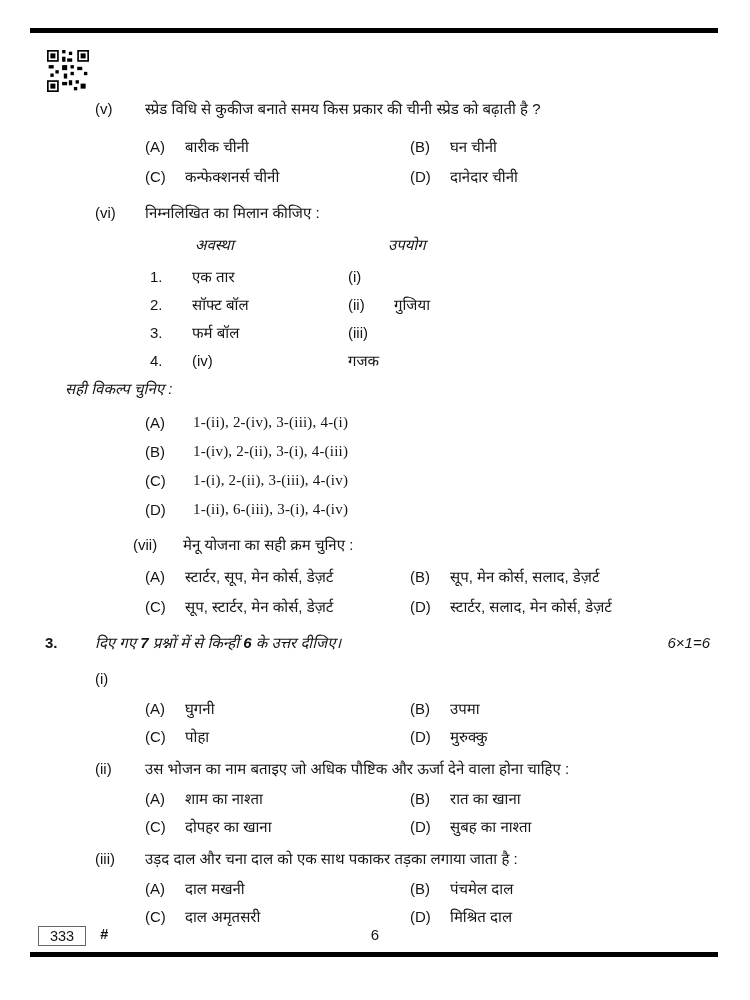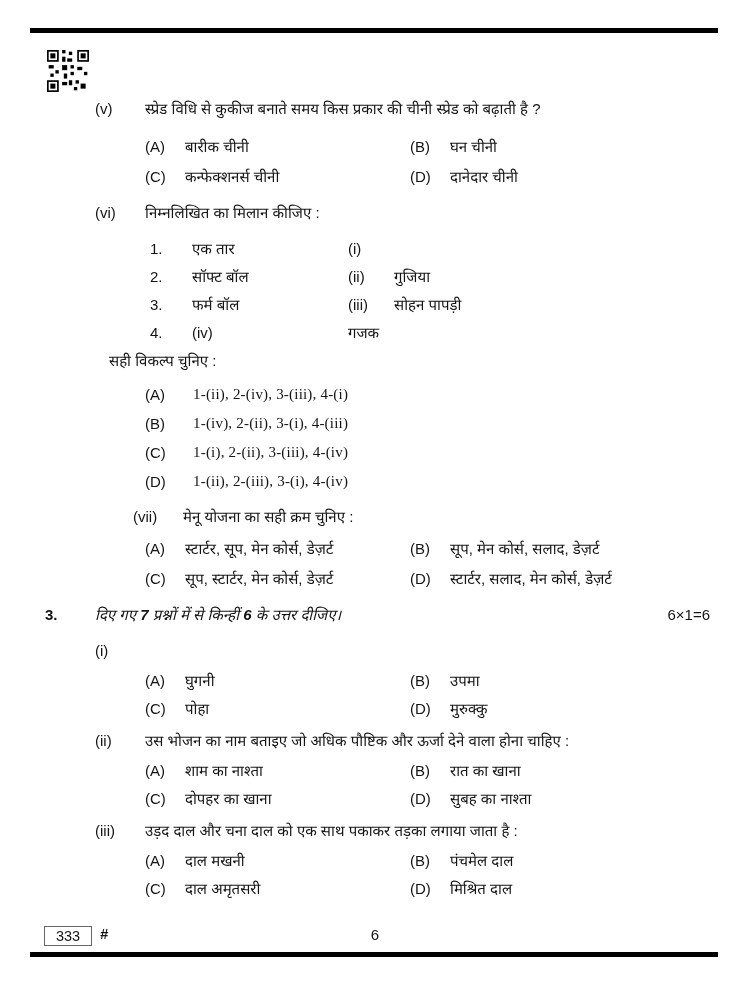--- a/index.html
+++ b/index.html
@@ -29,40 +29,40 @@
   .opt-label { flex:none; width:40px; }
 
   
   .match-headers { position:relative; height:28px; font-style:italic; }
   .mh-left  { position:absolute; left:195px; }
   .mh-right { position:absolute; left:388px; }
   .match-row {
     display:grid; grid-template-columns:42px 156px 46px 1fr;
     margin-left:150px; margin-right:40px; height:28px; align-items:center;
   }
-  .choose-line { margin-left:109px; line-height:22px; margin-top:4px; }
+  .choose-line { margin-left:65px; line-height:22px; margin-top:4px;font-style:italic; }
   .ans-list { margin-top:8px; margin-bottom:10px; }
   .ans-row { display:flex; margin-left:145px; height:29px; align-items:center; }
   .ans-row .opt-label { width:48px; }
   .ans-text { font-family:"Liberation Serif","DejaVu Serif",serif; font-weight:normal; letter-spacing:.2px; }
 
   
   .q3-head { display:flex; line-height:22px; margin:0 40px 14px 45px; }
   .q3-num { flex:none; width:50px; font-weight:bold; }
   .q3-text { flex:1;font-style:italic; }
   .q3-text b { font-weight:bold; }
-  .q3-marks { flex:none; margin-left:auto; }
+  .q3-marks { flex:none; margin-left:auto; font-style:italic; }
 
   .subq3 .subq-head { margin-bottom:8px; }
   .subq3 .opt-grid { row-gap:6px; margin-bottom:10px; }
 
   
   .footer { position:absolute; top:926px; left:0; right:0; height:22px; font-size:14.5px; }
   .code-box {
-    position:absolute; left:44px; top:0; width:48px; height:20px;
+    position:absolute; left:38px; top:0; width:48px; height:20px;
     border:1px solid #666; text-align:center; line-height:19px;
   }
   .hash { position:absolute; left:100px; top:0; font-style:italic; font-weight:bold; }
   .page-num { position:absolute; left:0; right:0; top:0; text-align:center; font-size:15px; }
 </style>
 </head>
 <body>
 
 <div class="page">
 
@@ -127,38 +127,41 @@
           </div>
       </div>
     </div>
 
     <div>
       <div class="subq-head" style="margin-bottom:10px;align-items:center;">
         <span class="subq-label">(vi)</span>
         <span class="subq-text">निम्नलिखित का मिलान कीजिए :</span>
       </div>
 
+      <div class="match-headers">
+        <span class="mh-left">अवस्था</span>
+        <span class="mh-right">उपयोग</span>
+      </div>
 
       <div>
         <div class="match-row">
           <span>1.</span>
           <span>एक तार</span>
           <span>(i)</span>
         </div>
         <div class="match-row">
           <span>2.</span>
           <span>सॉफ्ट बॉल</span>
           <span>(ii)</span>
           <span>गुजिया</span>
         </div>
         <div class="match-row">
           <span>3.</span>
           <span>फर्म बॉल</span>
           <span>(iii)</span>
-          <span>सोहन पापड़ी</span>
         </div>
         <div class="match-row">
           <span>4.</span>
           <span>(iv)</span>
           <span>गजक</span>
         </div>
       </div>
 
       <div class="choose-line">सही विकल्प चुनिए :</div>
 
@@ -170,21 +173,21 @@
         <div class="ans-row">
             <span class="opt-label">(B)</span>
             <span class="ans-text">1-(iv), 2-(ii), 3-(i), 4-(iii)</span>
           </div>
         <div class="ans-row">
             <span class="opt-label">(C)</span>
             <span class="ans-text">1-(i), 2-(ii), 3-(iii), 4-(iv)</span>
           </div>
         <div class="ans-row">
             <span class="opt-label">(D)</span>
-            <span class="ans-text">1-(ii), 2-(iii), 3-(i), 4-(iv)</span>
+            <span class="ans-text">1-(ii), 6-(iii), 3-(i), 4-(iv)</span>
           </div>
       </div>
     </div>
 
     <div>
       <div class="subq-head" style="margin-bottom:10px;margin-left:38px;">
         <span class="subq-label">(vii)</span>
         <span class="subq-text">मेनू योजना का सही क्रम चुनिए :</span>
       </div>
       <div class="opt-grid">

